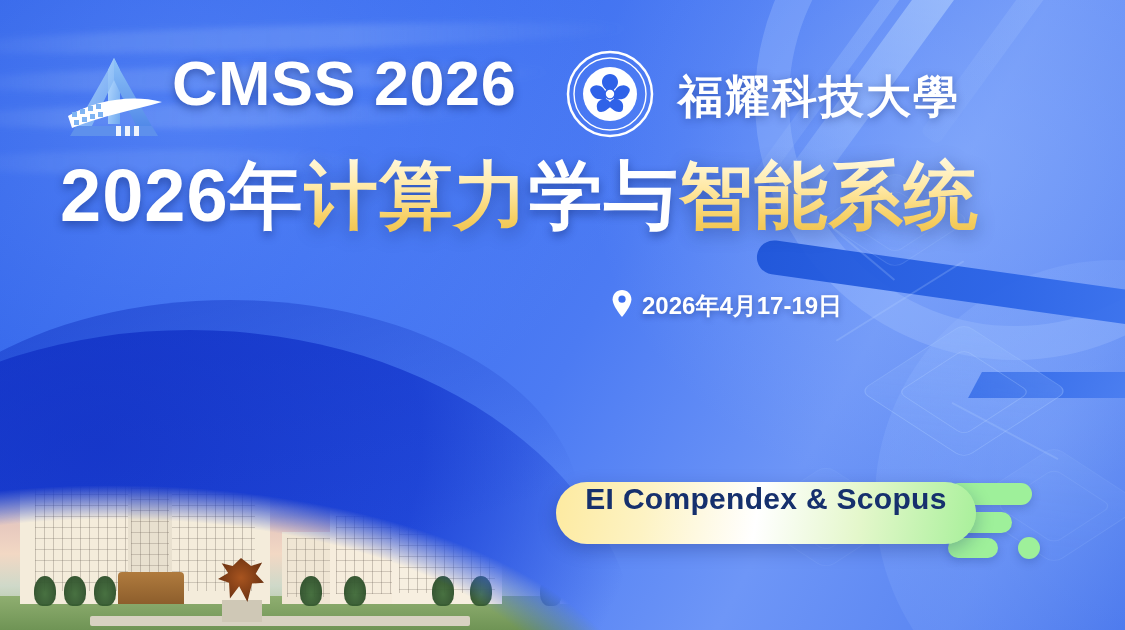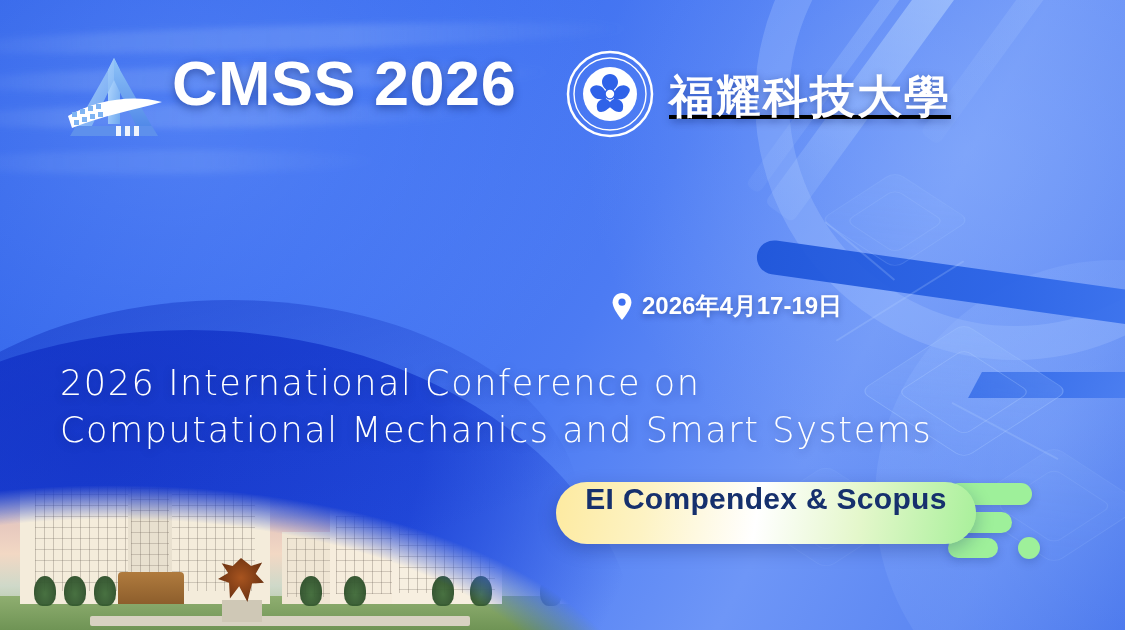--- a/index.html
+++ b/index.html
@@ -208,21 +208,21 @@
   .cmss-logo { position:absolute; left:58px; top:50px; width:112px; height:98px; }
 
   .cmss-text {
     position:absolute; left:172px; top:52px;
     font-size:63px; font-weight:bold; color:#ffffff;
     letter-spacing:.5px; line-height:1;
     text-shadow: 0 3px 9px rgba(10,30,100,.45);
   }
 
   
-  .uni-lockup { position:absolute; left:566px; top:50px; display:flex; align-items:center; gap:15px;text-decoration:underline;}
+  .uni-lockup { position:absolute; left:566px; top:50px; display:flex; align-items:center; gap:24px;}
   .uni-seal { width:88px; height:88px; flex:0 0 auto; }
   .uni-names { display:flex; flex-direction:column; gap:4px; padding-top:6px;}
   .uni-cn {
     font-size:45px; color:#fff; line-height:1; font-weight:600;
     font-family:"Liberation Serif","DejaVu Serif",serif;
     letter-spacing:2px;
     text-shadow:0 2px 8px rgba(10,30,100,.4);
   }
   .uni-en {
     font-size:11.5px; color:#fff; letter-spacing:.55px; font-weight:bold;
@@ -244,21 +244,21 @@
   .seg-gold {
     background: linear-gradient(180deg,#fff7da 6%,#ffe9a6 40%,#f6cf63 78%,#efc14c 100%);
     -webkit-background-clip:text; background-clip:text;
     color:transparent; -webkit-text-fill-color:transparent;
     filter: drop-shadow(0 4px 9px rgba(8,28,95,.42));
   }
 
   
   .meta-row {
     position:absolute; left:612px; top:290px;
-    display:flex; align-items:center; gap:10px;
+    display:flex; gap:10px;
     color:#fff; font-size:24px; font-weight:600;
     text-shadow:0 2px 6px rgba(8,28,95,.4);
   }
   .pin-icon { width:20px; height:27px; flex:0 0 auto; }
   .meta-place { margin-left:22px; }
 
   
   .en-title {
     position:absolute; left:60px; top:360px;
     font-size:35px; line-height:1.35; font-weight:300;
@@ -412,34 +412,33 @@
           <path d="M57 58c1-5-2-8-6-9-4-1-7 2-9 7 5 3 7 6 11 6 3 0 4-2 4-4z"></path>
         </g>
         <circle cx="44" cy="44" r="5" fill="#ffffff" stroke="#2f62e8" stroke-width="1.6"></circle>
       </svg>
       <div class="uni-names">
         <div class="uni-cn">福耀科技大學</div>
       </div>
     </div>
 
     <div class="headline">
+      <span class="ln">
+        <span class="seg-white">2026年</span><span class="seg-gold">计算力</span><span class="seg-white">学与</span><span class="seg-gold">智能系统</span>
+      </span>
     </div>
 
     <div class="meta-row">
       <svg class="pin-icon" viewBox="0 0 20 27">
         <path d="M10 0C4.7 0 .6 4.1.6 9.3.6 16.3 10 27 10 27s9.4-10.7 9.4-17.7C19.4 4.1 15.3 0 10 0z" fill="#ffffff"></path>
         <circle cx="10" cy="9.2" r="3.6" fill="#3b6ef0"></circle>
       </svg>
       <span>2026年4月17-19日</span>
     </div>
 
-    <div class="en-title">
-      <span>2026 International Conference on</span>
-      <span>Computational Mechanics and Smart Systems</span>
-    </div>
 
     <div class="badge-group">
       <div class="bar b1"></div>
       <div class="bar b2"></div>
       <div class="bar b3"></div>
       <div class="dot-g"></div>
       <div class="badge-pill">
         <span class="badge-text">EI Compendex &amp; Scopus</span>
       </div>
     </div>

